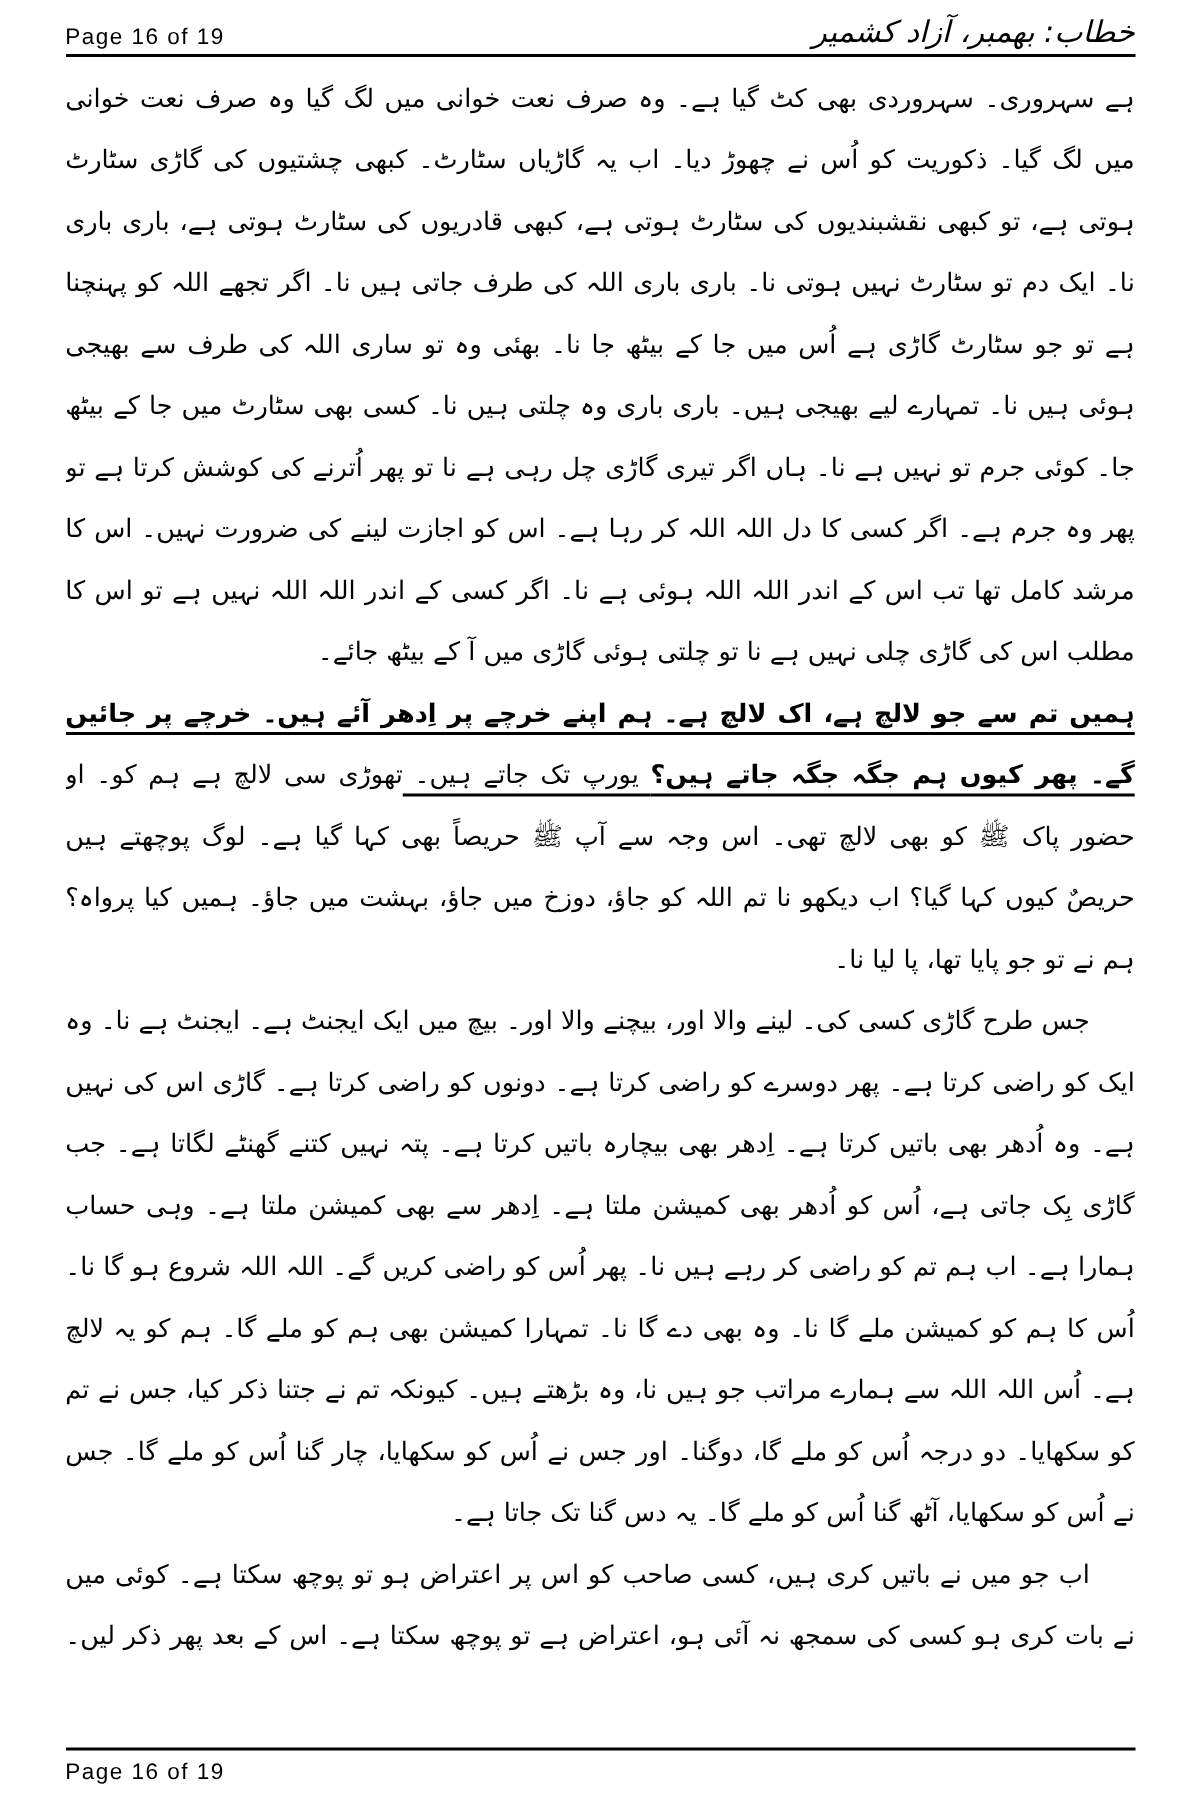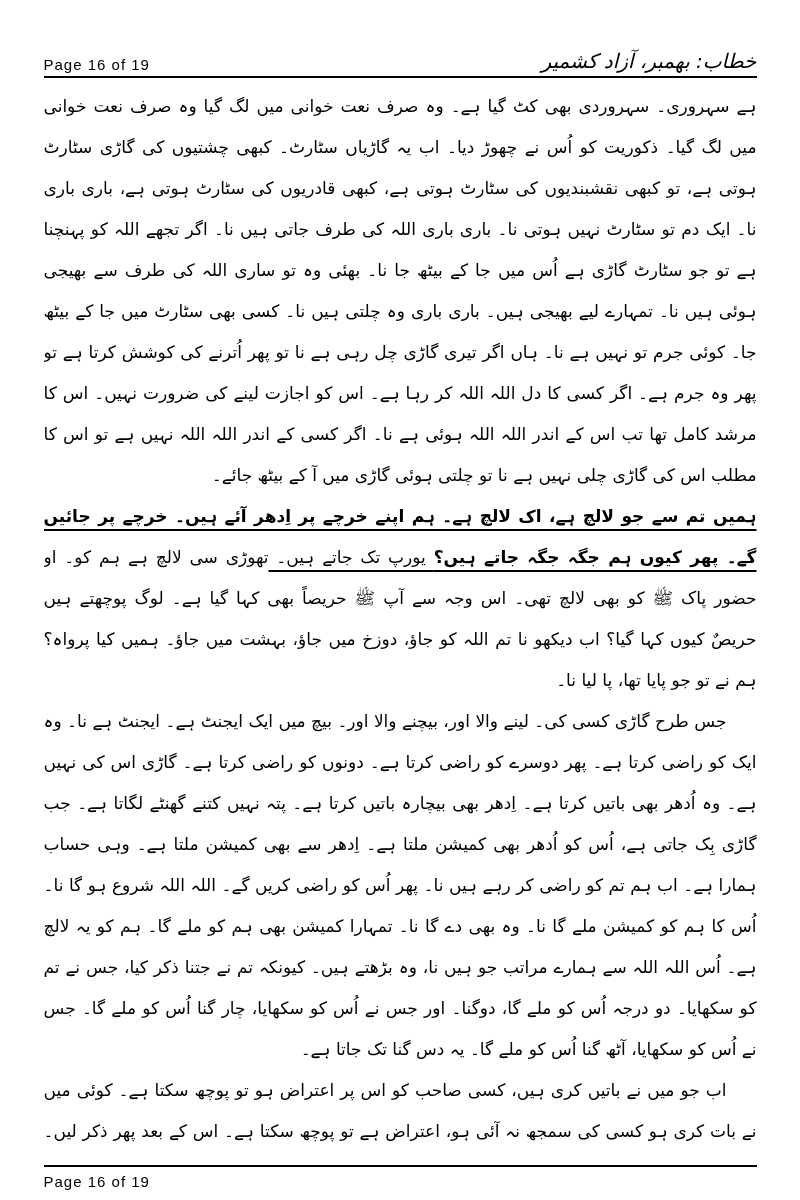--- a/index.html
+++ b/index.html
@@ -25,21 +25,20 @@
     font-family: "Liberation Sans", sans-serif;
     font-size: 15px;
     letter-spacing: 1px;
     padding-bottom: 1px;
   }
   .header .title-urdu {
     direction: rtl;
     font-size: 20px;
     font-style: italic;
     line-height: 26px;
-    margin-top: 40px;
   }
   .rule {
     border-top: 2px solid #000000;
     margin-top: 2px;
   }
   
   .doc-body {
     direction: rtl;
     text-align: justify;
     font-size: 17px;

